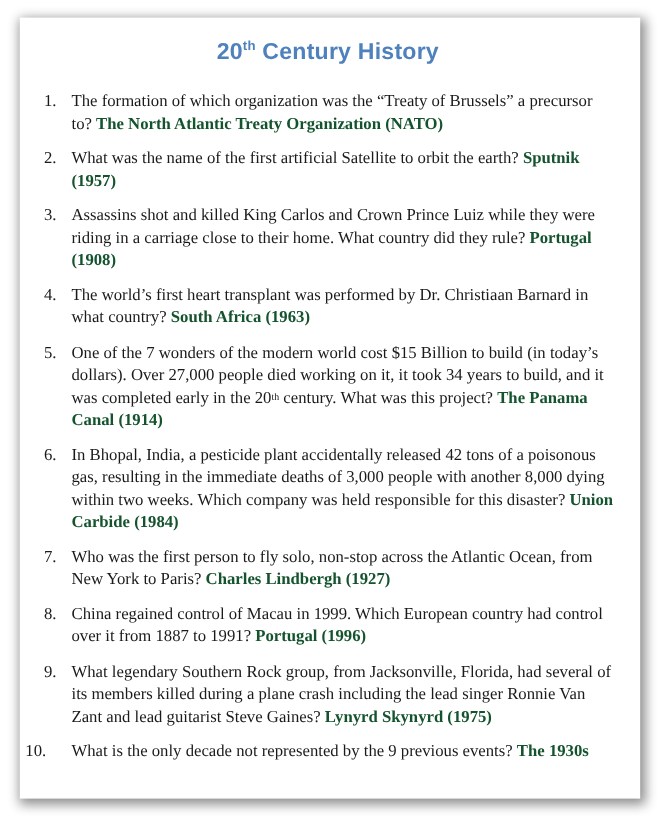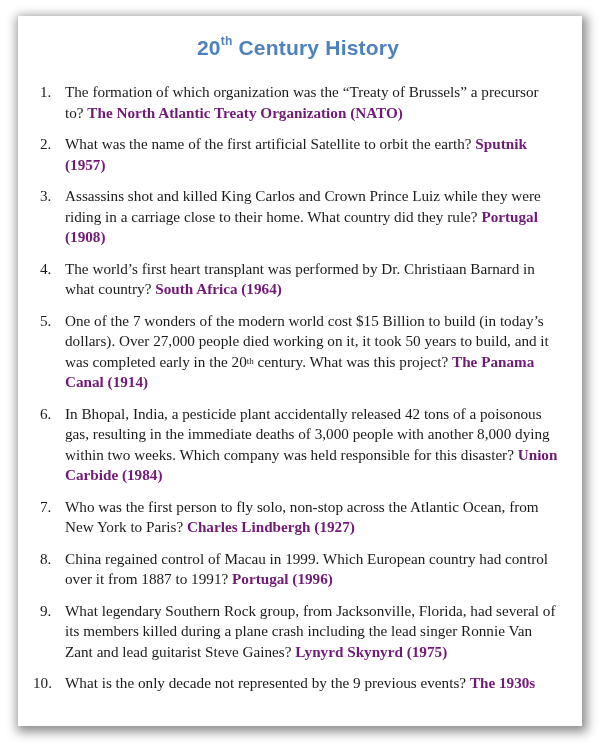--- a/index.html
+++ b/index.html
@@ -58,25 +58,25 @@
       line-height: 20.5px;
       color: #1a1a1a;
       margin-bottom: 11px;
     }
     .num {
       position: absolute;
       left: 22px;
       top: 0;
     }
     .item.two-digit .num {
-      left: 15px;
+      left: 5px;
     }
     .answer {
       font-weight: bold;
-      color: #701a75;
+      color: #14532d;
     }
     .q sup {
       font-size: 9px;
       vertical-align: top;
       position: relative;
       top: -1px;
     }
   </style>
 </head>
 <body>
@@ -92,25 +92,25 @@
     <li class="item">
       <span class="num">2.</span>
       <span class="q">What was the name of the first artificial Satellite to orbit the earth? </span><span class="answer">Sputnik (1957)</span>
     </li>
     <li class="item">
       <span class="num">3.</span>
       <span class="q">Assassins shot and killed King Carlos and Crown Prince Luiz while they were riding in a carriage close to their home. What country did they rule? </span><span class="answer">Portugal (1908)</span>
     </li>
     <li class="item">
       <span class="num">4.</span>
-      <span class="q">The world’s first heart transplant was performed by Dr. Christiaan Barnard in what country?  </span><span class="answer">South Africa (1964)</span>
+      <span class="q">The world’s first heart transplant was performed by Dr. Christiaan Barnard in what country?  </span><span class="answer">South Africa (1963)</span>
     </li>
     <li class="item">
       <span class="num">5.</span>
-      <span class="q"><span>One of the 7 wonders of the modern world cost $15 Billion to build (in today’s dollars).  Over 27,000 people died working on it, it took 50 years to build, and it was completed early in the 20</span><sup>th</sup><span> century. What was this project? </span></span><span class="answer">The Panama Canal (1914)</span>
+      <span class="q"><span>One of the 7 wonders of the modern world cost $15 Billion to build (in today’s dollars).  Over 27,000 people died working on it, it took 34 years to build, and it was completed early in the 20</span><sup>th</sup><span> century. What was this project? </span></span><span class="answer">The Panama Canal (1914)</span>
     </li>
     <li class="item">
       <span class="num">6.</span>
       <span class="q">In Bhopal, India, a pesticide plant accidentally released 42 tons of a poisonous gas, resulting in the immediate deaths of 3,000 people with another 8,000 dying within two weeks.  Which company was held responsible for this disaster?  </span><span class="answer">Union Carbide (1984)</span>
     </li>
     <li class="item">
       <span class="num">7.</span>
       <span class="q">Who was the first person to fly solo, non-stop across the Atlantic Ocean, from New York to Paris?  </span><span class="answer">Charles Lindbergh (1927)</span>
     </li>
     <li class="item">

